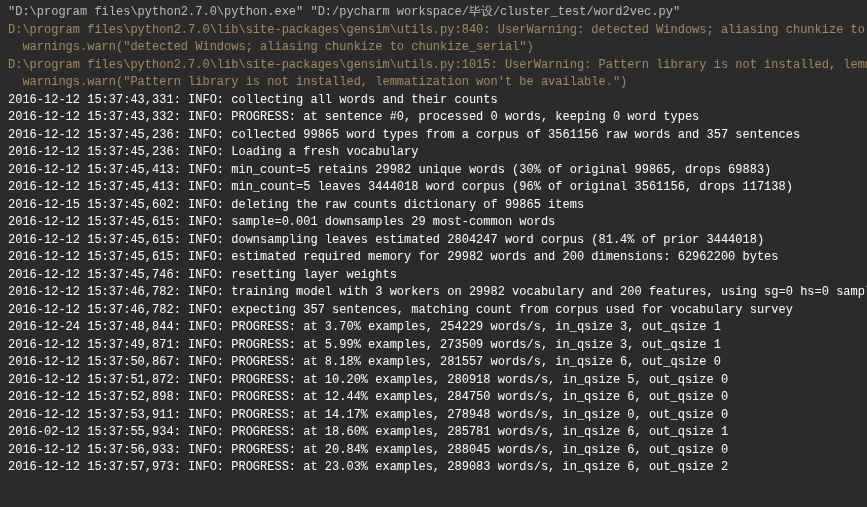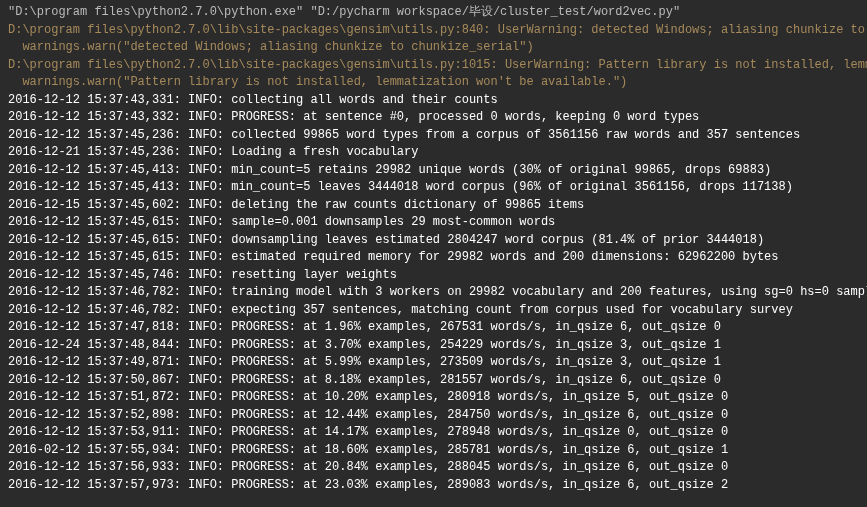--- a/index.html
+++ b/index.html
@@ -34,31 +34,30 @@
 
 <div id="console">
     <div class="line line">"D:\program files\python2.7.0\python.exe" "D:/pycharm workspace/毕设/cluster_test/word2vec.py"</div>
     <div class="line line-orange-warn">D:\program files\python2.7.0\lib\site-packages\gensim\utils.py:840: UserWarning: detected Windows; aliasing chunkize to chunkize_serial</div>
     <div class="line line-orange-warn">  warnings.warn("detected Windows; aliasing chunkize to chunkize_serial")</div>
     <div class="line line-orange-warn">D:\program files\python2.7.0\lib\site-packages\gensim\utils.py:1015: UserWarning: Pattern library is not installed, lemmatization won't be available.</div>
     <div class="line line-orange-warn">  warnings.warn("Pattern library is not installed, lemmatization won't be available.")</div>
     <div class="line line-blue">2016-12-12 15:37:43,331: INFO: collecting all words and their counts</div>
     <div class="line line-blue">2016-12-12 15:37:43,332: INFO: PROGRESS: at sentence #0, processed 0 words, keeping 0 word types</div>
     <div class="line line-blue">2016-12-12 15:37:45,236: INFO: collected 99865 word types from a corpus of 3561156 raw words and 357 sentences</div>
-    <div class="line line-blue">2016-12-21 15:37:45,236: INFO: Loading a fresh vocabulary</div>
+    <div class="line line-blue">2016-12-12 15:37:45,236: INFO: Loading a fresh vocabulary</div>
     <div class="line line-blue">2016-12-12 15:37:45,413: INFO: min_count=5 retains 29982 unique words (30% of original 99865, drops 69883)</div>
     <div class="line line-blue">2016-12-12 15:37:45,413: INFO: min_count=5 leaves 3444018 word corpus (96% of original 3561156, drops 117138)</div>
     <div class="line line-blue">2016-12-15 15:37:45,602: INFO: deleting the raw counts dictionary of 99865 items</div>
     <div class="line line-blue">2016-12-12 15:37:45,615: INFO: sample=0.001 downsamples 29 most-common words</div>
     <div class="line line-blue">2016-12-12 15:37:45,615: INFO: downsampling leaves estimated 2804247 word corpus (81.4% of prior 3444018)</div>
     <div class="line line-blue">2016-12-12 15:37:45,615: INFO: estimated required memory for 29982 words and 200 dimensions: 62962200 bytes</div>
     <div class="line line-blue">2016-12-12 15:37:45,746: INFO: resetting layer weights</div>
     <div class="line line-blue">2016-12-12 15:37:46,782: INFO: training model with 3 workers on 29982 vocabulary and 200 features, using sg=0 hs=0 sample=0.001 negative=5 window=5</div>
     <div class="line line-blue">2016-12-12 15:37:46,782: INFO: expecting 357 sentences, matching count from corpus used for vocabulary survey</div>
-    <div class="line line-blue">2016-12-12 15:37:47,818: INFO: PROGRESS: at 1.96% examples, 267531 words/s, in_qsize 6, out_qsize 0</div>
     <div class="line line-blue">2016-12-24 15:37:48,844: INFO: PROGRESS: at 3.70% examples, 254229 words/s, in_qsize 3, out_qsize 1</div>
     <div class="line line-blue">2016-12-12 15:37:49,871: INFO: PROGRESS: at 5.99% examples, 273509 words/s, in_qsize 3, out_qsize 1</div>
     <div class="line line-blue">2016-12-12 15:37:50,867: INFO: PROGRESS: at 8.18% examples, 281557 words/s, in_qsize 6, out_qsize 0</div>
     <div class="line line-blue">2016-12-12 15:37:51,872: INFO: PROGRESS: at 10.20% examples, 280918 words/s, in_qsize 5, out_qsize 0</div>
     <div class="line line-blue">2016-12-12 15:37:52,898: INFO: PROGRESS: at 12.44% examples, 284750 words/s, in_qsize 6, out_qsize 0</div>
     <div class="line line-blue">2016-12-12 15:37:53,911: INFO: PROGRESS: at 14.17% examples, 278948 words/s, in_qsize 0, out_qsize 0</div>
     <div class="line line-blue">2016-02-12 15:37:55,934: INFO: PROGRESS: at 18.60% examples, 285781 words/s, in_qsize 6, out_qsize 1</div>
     <div class="line line-blue">2016-12-12 15:37:56,933: INFO: PROGRESS: at 20.84% examples, 288045 words/s, in_qsize 6, out_qsize 0</div>
     <div class="line line-blue">2016-12-12 15:37:57,973: INFO: PROGRESS: at 23.03% examples, 289083 words/s, in_qsize 6, out_qsize 2</div>
   </div>

